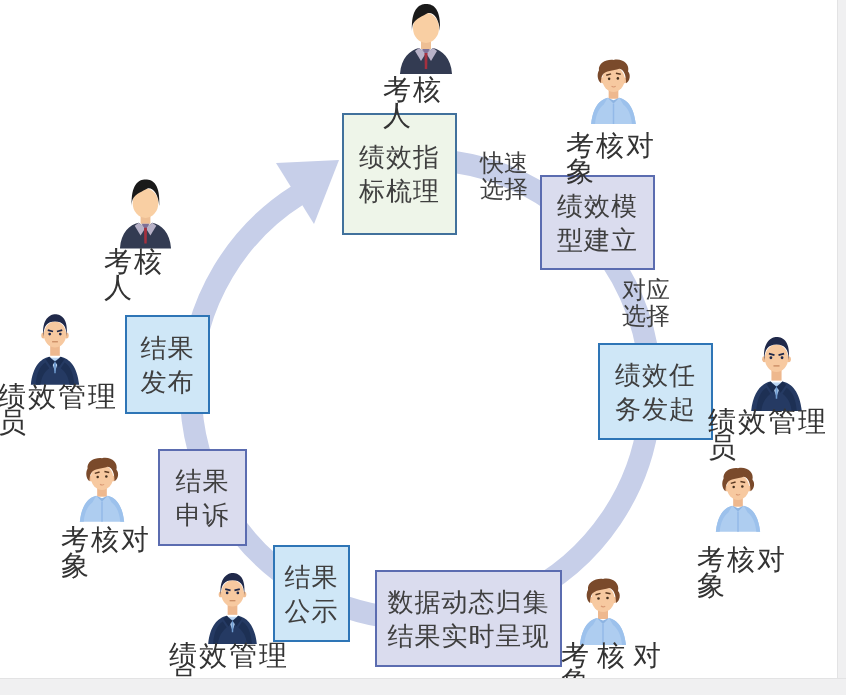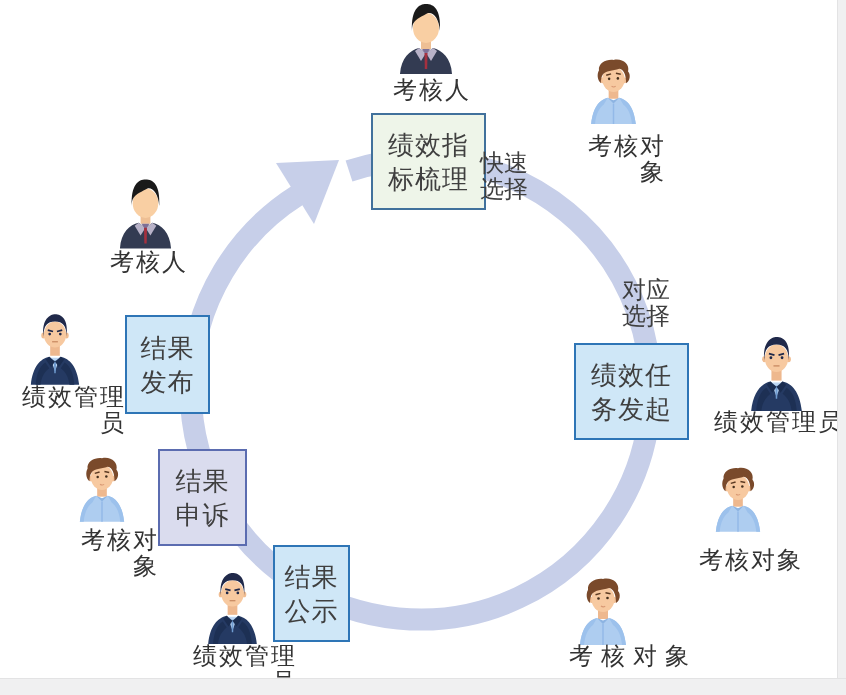--- a/index.html
+++ b/index.html
@@ -20,45 +20,53 @@
   .box.green{background:var(--green-fill,#eef5e9);border:2px solid var(--green-border,#41719c);}
   .box.blue{background:var(--blue-fill,#cfe7f7);border:2px solid var(--blue-border,#2e75b6);}
   .box.lavender{background:var(--lavender-fill,#dadcee);border:2px solid var(--lavender-border,#5b6cb0);}
   .conn-label{
     position:absolute;z-index:3;white-space:pre-line;text-align:center;
     font-size:24px;line-height:26px;
   }
   .person{position:absolute;z-index:3;display:block;}
   .person svg{display:block;width:100%;height:100%;}
   .role-label{
-    position:absolute;z-index:3;text-align:right;font-size:24px;line-height:26px;
+    position:absolute;z-index:3;text-align:left;font-size:28px;line-height:26px;
     letter-spacing:2px;color:#333333;
   }
   .gutter-right{position:absolute;z-index:5;left:837px;top:0;width:9px;height:695px;
     background:#f0f0f1;border-left:1px solid #e3e3e4;}
   .gutter-bottom{position:absolute;z-index:5;left:0;top:678px;width:846px;height:17px;
     background:#f0f0f1;border-top:1px solid #e3e3e4;}
 </style>
 </head>
 <body>
 
 <div class="stage">
 
   <svg class="cycle" width="846" height="695" viewBox="0 0 846 695">
     <path class="arc" d="M349,171 A230,230 0 1 1 298,195"></path>
     <polygon class="arc-head" points="339,160 276,163 314,224"></polygon>
   </svg>
 
-  <div class="box green" style="left:371px;top:113px;width:115px;height:97px">
+  <div class="box green" style="left:342px;top:113px;width:115px;height:122px">
     <span class="box-text">绩效指
 标梳理</span>
   </div>
-  <div class="box blue" style="left:574px;top:343px;width:115px;height:97px">
+  <div class="box lavender" style="left:540px;top:175px;width:115px;height:95px">
+    <span class="box-text">绩效模
+型建立</span>
+  </div>
+  <div class="box blue" style="left:598px;top:343px;width:115px;height:97px">
     <span class="box-text">绩效任
 务发起</span>
+  </div>
+  <div class="box lavender" style="left:375px;top:570px;width:187px;height:97px">
+    <span class="box-text">数据动态归集
+结果实时呈现</span>
   </div>
   <div class="box blue" style="left:273px;top:545px;width:77px;height:97px">
     <span class="box-text">结果
 公示</span>
   </div>
   <div class="box lavender" style="left:158px;top:449px;width:89px;height:97px">
     <span class="box-text">结果
 申诉</span>
   </div>
   <div class="box blue" style="left:125px;top:315px;width:85px;height:99px">

